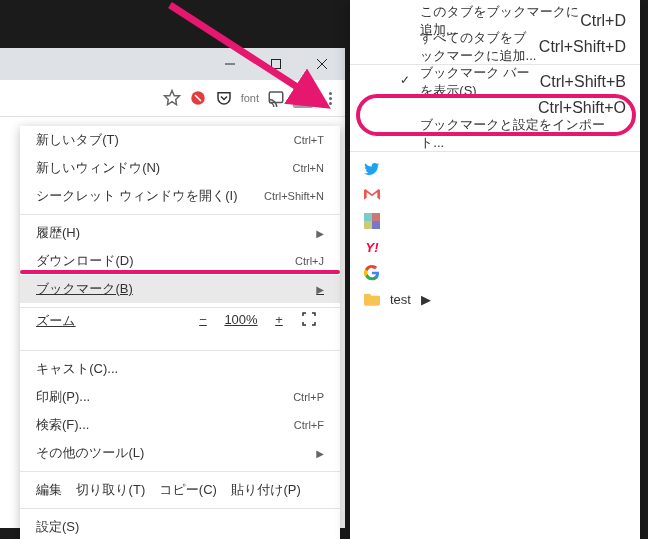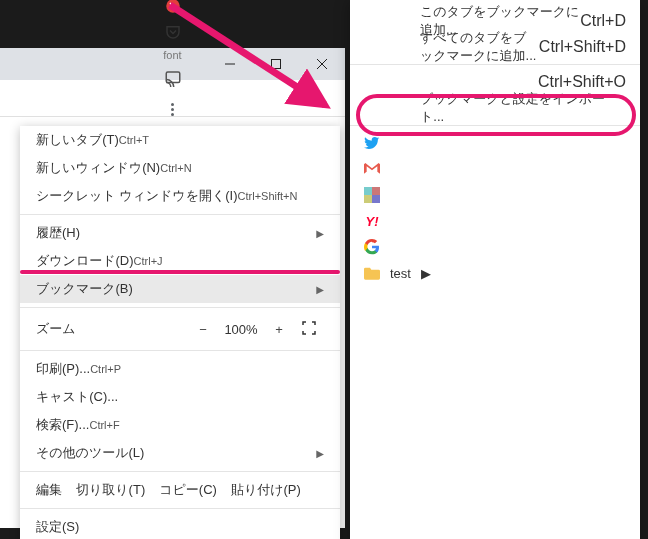--- a/index.html
+++ b/index.html
@@ -2,36 +2,36 @@
 <html><head>
 <meta charset="utf-8">
 <style>
   html,body{margin:0;padding:0;height:100%;font-family:"Yu Gothic UI","Segoe UI",sans-serif;font-size:13px;color:#333;}
   .stage{width:648px;height:539px;position:relative;background:#1b1b1b;overflow:hidden;}
   
   .chrome{position:absolute;left:0;top:48px;width:345px;height:480px;background:#fff;}
   .titlebar{height:32px;background:#dee1e6;display:flex;justify-content:flex-end;align-items:center;}
   .winbtn{width:46px;height:100%;display:flex;align-items:center;justify-content:center;color:#222;}
   .winbtn svg{width:10px;height:10px;}
-  .toolbar{height:36px;display:flex;align-items:center;justify-content:flex-end;padding:0 6px;gap:8px;border-bottom:1px solid #e0e0e0;flex-direction:column;}
+  .toolbar{height:36px;display:flex;align-items:center;justify-content:flex-end;padding:0 6px;gap:8px;border-bottom:1px solid #e0e0e0;}
   .ticon{width:18px;height:18px;display:flex;align-items:center;justify-content:center;color:#555;}
   .ticon.red svg{color:#d73a49;}
   .fontlbl{font-size:11px;color:#777;}
   .avatar{width:20px;height:20px;background:#9e9e9e;border-radius:2px;}
   .dots{width:18px;display:flex;flex-direction:column;align-items:center;gap:2px;}
   .dots span{width:3px;height:3px;border-radius:50%;background:#5f6368;}
   
   .menu{position:absolute;left:20px;top:126px;width:320px;background:#fff;box-shadow:0 2px 10px rgba(0,0,0,.25);padding-bottom:4px;}
-  .mi{display:flex;align-items:center;height:28px;padding:0 16px;white-space:nowrap;}
+  .mi{display:flex;justify-content:space-between;align-items:center;height:28px;padding:0 16px;white-space:nowrap;}
   .mi .lbl{color:#333;}
   .mi .sc{color:#555;font-size:11px;}
-  .mi.hover{background:#e9e9e9;}
+  .mi.hover{background:#e9e9e9;text-decoration:underline;}
   .mi .arr{color:#666;font-size:10px;margin-left:auto;}
   .sep{height:1px;background:#e4e4e4;margin:4px 0;}
-  .zoom{display:flex;align-items:center;height:34px;padding:0 16px;}
+  .zoom{display:flex;height:34px;padding:0 16px;text-decoration:underline;}
   .zoom .zl{flex:0 0 auto;}
   .zoom .spc{flex:1;}
   .zbtn{width:30px;text-align:center;color:#444;}
   .zval{width:46px;text-align:center;}
   .full svg{width:14px;height:14px;}
   .editrow{display:flex;align-items:center;height:28px;padding:0 16px;gap:14px;}
   .hl{position:absolute;left:20px;top:270px;width:320px;height:4px;background:#e6176e;border-radius:2px;}
   .pinkarrow{position:absolute;left:165px;top:0;width:190px;height:130px;pointer-events:none;}
   
   .submenu{position:absolute;left:350px;top:0;width:290px;background:#fff;box-shadow:0 2px 14px rgba(0,0,0,.35);padding:8px 0 300px 0;}
@@ -134,25 +134,25 @@
       <span class="spc"></span>
       <span class="zbtn">−</span>
       <span class="zval">100%</span>
       <span class="zbtn">+</span>
       <span class="zbtn full"><svg viewBox="0 0 14 14" fill="none" stroke="#333" stroke-width="1.5">
             <path d="M1 4V1h3M13 4V1h-3M1 10v3h3M13 10v3h-3"></path>
           </svg></span>
     </div>
     <div class="sep"></div>
     <div class="mi">
+        <span class="lbl">キャスト(C)...</span>
+      </div>
+    <div class="mi">
         <span class="lbl">印刷(P)...</span>
         <span class="sc">Ctrl+P</span>
-      </div>
-    <div class="mi">
-        <span class="lbl">キャスト(C)...</span>
       </div>
     <div class="mi">
         <span class="lbl">検索(F)...</span>
         <span class="sc">Ctrl+F</span>
       </div>
     <div class="mi">
         <span class="lbl">その他のツール(L)</span>
         <span class="arr">▶</span>
       </div>
     <div class="sep"></div>
@@ -174,20 +174,24 @@
   <div class="submenu">
     <div class="smi">
         <span>このタブをブックマークに追加...</span>
         <span class="sc">Ctrl+D</span>
       </div>
     <div class="smi">
         <span>すべてのタブをブックマークに追加...</span>
         <span class="sc">Ctrl+Shift+D</span>
       </div>
     <div class="sep"></div>
+    <div class="smi check">
+        <span>ブックマーク バーを表示(S)</span>
+        <span class="sc">Ctrl+Shift+B</span>
+      </div>
     <div class="smi">
         <span class="sc">Ctrl+Shift+O</span>
       </div>
     <div class="smi">
         <span>ブックマークと設定をインポート...</span>
       </div>
     <div class="sep"></div>
 
     <div class="bk">
         <span class="ic">

